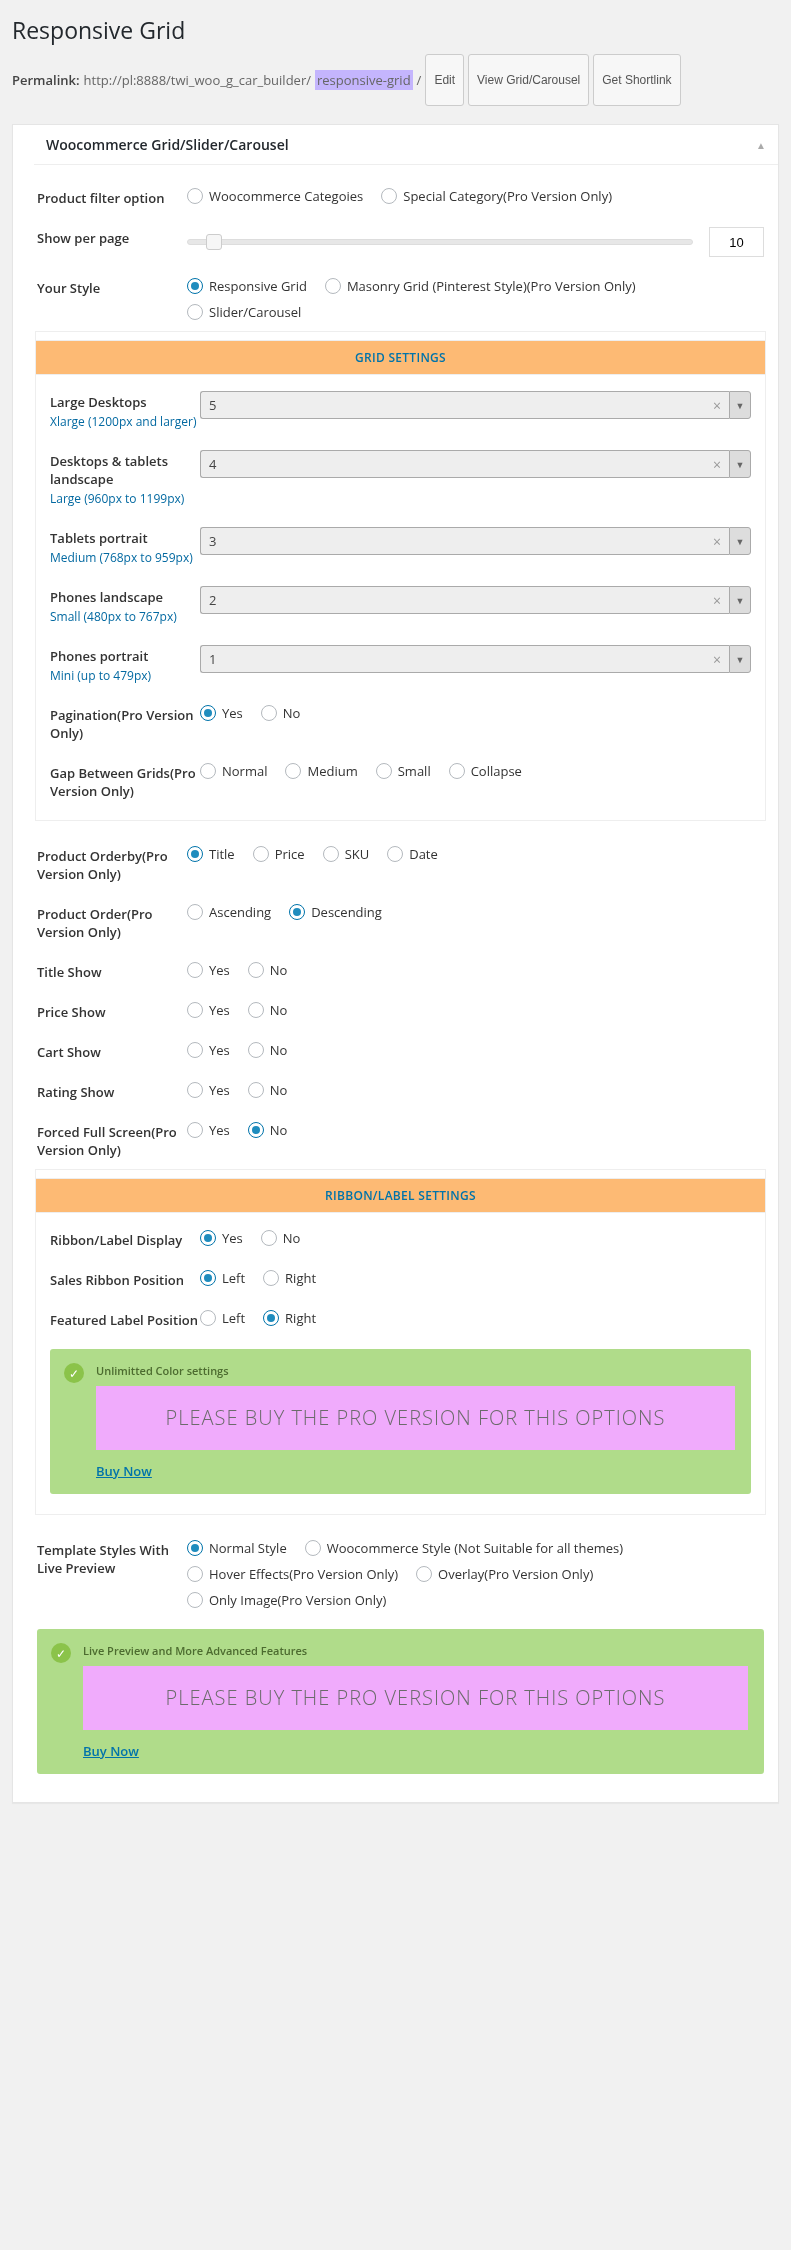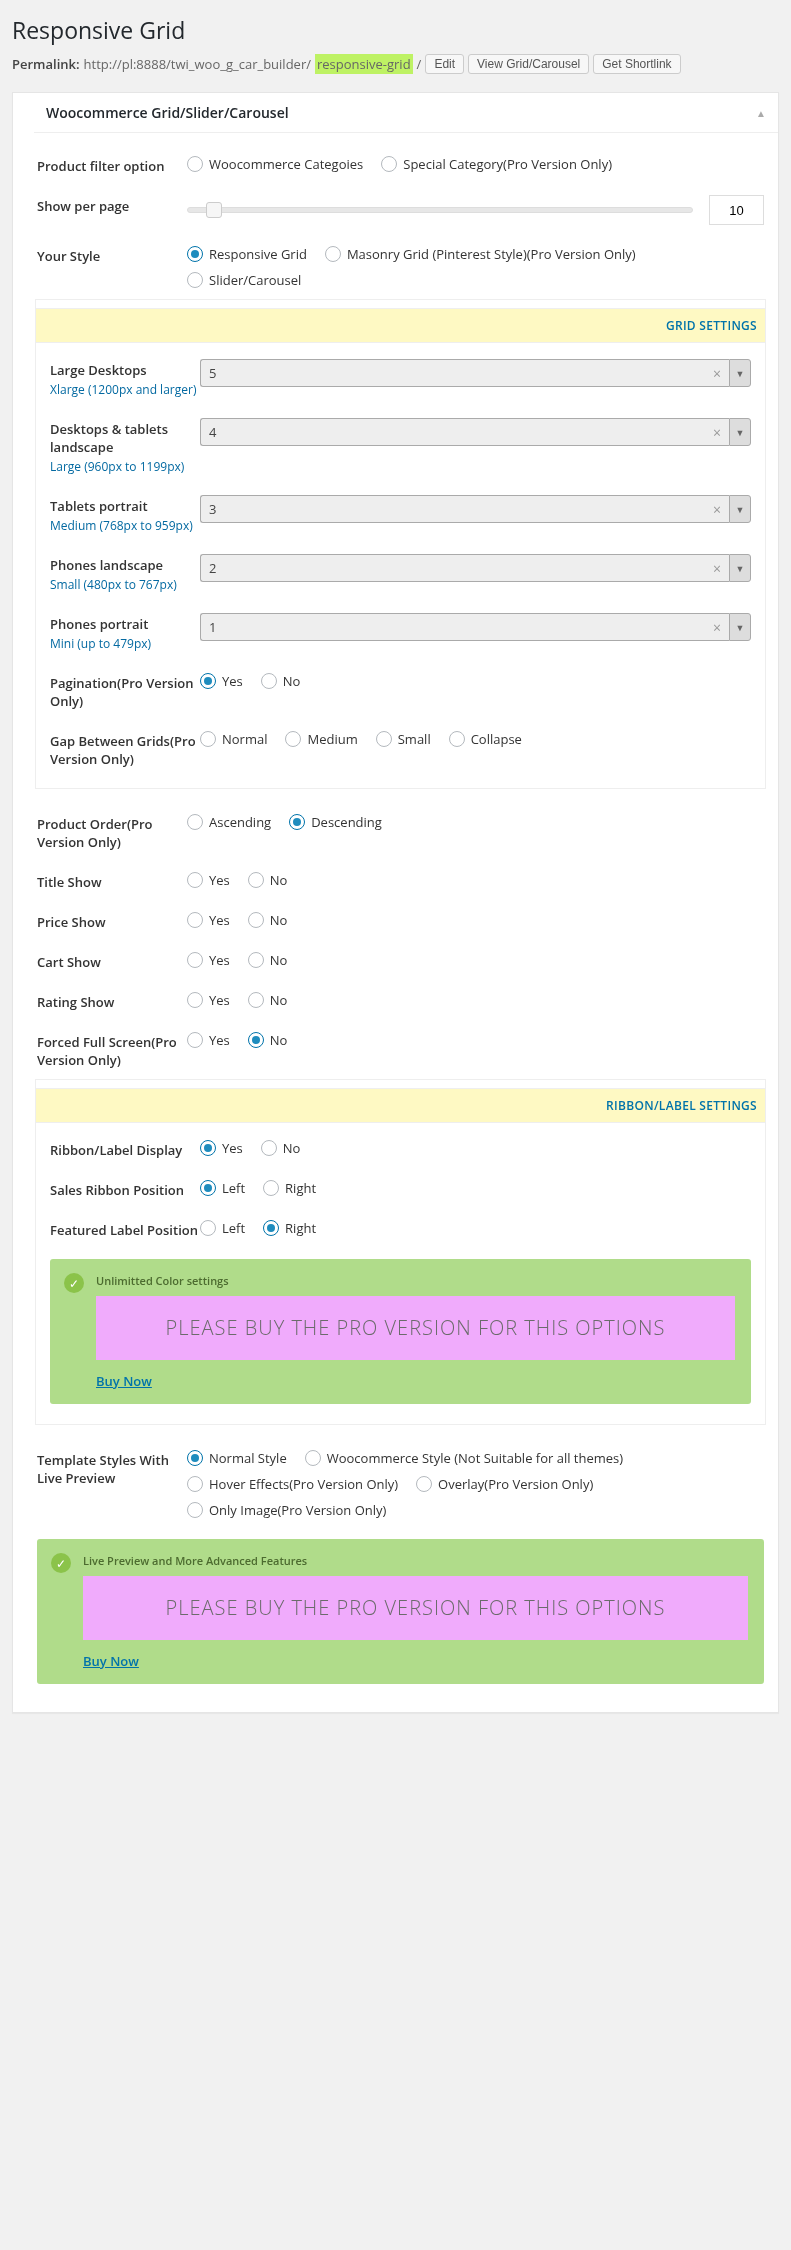--- a/index.html
+++ b/index.html
@@ -1,21 +1,21 @@
 <!DOCTYPE html>
 <html><head>
 <meta charset="utf-8">
 <style>
 * { box-sizing: border-box; margin: 0; padding: 0; }
 body { font-family: -apple-system, "Open Sans", sans-serif; font-size: 13px; color: #333; background: #f1f1f1; padding: 12px; width: 791px; }
 .page-title { font-size: 23px; font-weight: 400; color: #23282d; margin-bottom: 6px; padding: 2px 0; }
 .permalink-row { font-size: 13px; color: #666; display: flex; align-items: center; gap: 4px; flex-wrap: wrap; margin-bottom: 18px; }
 .permalink-row strong { color: #444; font-weight: 600; }
-.permalink-row .slug { background: #bef264; padding: 1px 2px; }
-.btn-sm { background: #f7f7f7; border: 1px solid #ccc; border-radius: 3px; padding: 2px 8px; font-size: 12px; color: #555; cursor: pointer; }
+.permalink-row .slug { background: #c4b5fd; padding: 1px 2px; }
+.btn-sm { background: #f7f7f7; border: 1px solid #ccc; border-radius: 3px; padding: 18px 8px; font-size: 12px; color: #555; cursor: pointer; }
 
 .metabox { background: #fff; border: 1px solid #e5e5e5; box-shadow: 0 1px 1px rgba(0,0,0,0.04); margin-bottom: 20px; }
 .metabox-header { border-bottom: 1px solid #eee; padding: 10px 12px; display: flex; justify-content: space-between; align-items: center; margin-left: 21px; }
 .metabox-header h2 { font-size: 14px; font-weight: 600; color: #23282d; }
 .toggle-indicator { color: #aaa; cursor: pointer; font-size: 10px; }
 .metabox-body { padding: 12px 14px 18px 14px; margin-left: 10px; }
 
 .form-row { display: flex; align-items: flex-start; padding: 10px 0; }
 .form-label { width: 150px; flex-shrink: 0; font-size: 13px; font-weight: 600; color: #333; padding-top: 2px; }
 .form-label .sub { display: block; font-weight: 400; color: #0369a1; font-size: 12px; margin-top: 2px; }
@@ -24,21 +24,21 @@
 .radio-item { display: inline-flex; align-items: center; gap: 6px; cursor: pointer; }
 .radio-circle { width: 16px; height: 16px; border: 1px solid #b4b9be; border-radius: 50%; background: #fff; display: inline-flex; align-items: center; justify-content: center; }
 .radio-circle.checked { border-color: #0073aa; }
 .radio-circle.checked::after { content: ''; width: 8px; height: 8px; background: #1e8cbe; border-radius: 50%; }
 
 .slider-wrap { flex: 1; display: flex; align-items: center; gap: 16px; }
 .slider-track { flex: 1; height: 6px; background: #e7e7e7; border: 1px solid #ddd; border-radius: 3px; position: relative; }
 .slider-handle { position: absolute; left: 18px; top: -6px; width: 16px; height: 16px; background: #f6f6f6; border: 1px solid #ccc; border-radius: 3px; cursor: pointer; }
 .slider-value { width: 55px; height: 30px; border: 1px solid #ddd; text-align: center; font-size: 13px; padding: 2px; }
 
-.section-heading { background: #fef9c3; border: 1px solid #eee; border-left: none; border-right: none; text-align: right; color: #0073aa; font-weight: 600; font-size: 12px; padding: 8px; margin: 8px -14px 6px -14px; letter-spacing: 0.3px; }
+.section-heading { background: #fdba74; border: 1px solid #eee; border-left: none; border-right: none; text-align: center; color: #0073aa; font-weight: 600; font-size: 12px; padding: 8px; margin: 8px -14px 6px -14px; letter-spacing: 0.3px; }
 
 .inner-panel { border: 1px solid #eee; margin: 0 -2px 14px -2px; padding: 0 14px 10px 14px; }
 
 .select2 { flex: 1; display: flex; align-items: stretch; height: 28px; }
 .select2-main { flex: 1; background: #eee; border: 1px solid #aaa; border-right: none; border-radius: 3px 0 0 3px; padding: 4px 8px; display: flex; justify-content: space-between; align-items: center; font-size: 13px; color: #444; }
 .select2-main .x { color: #999; font-size: 14px; cursor: pointer; }
 .select2-arrow { width: 22px; background: #ddd; border: 1px solid #aaa; border-radius: 0 3px 3px 0; display: flex; align-items: center; justify-content: center; cursor: pointer; color: #666; font-size: 9px; }
 
 .promo-box { background: #b0dc8a; border-radius: 3px; padding: 14px 16px 14px 46px; margin: 10px 0; position: relative; }
 .promo-check { position: absolute; left: 14px; top: 14px; width: 20px; height: 20px; background: #8bc34a; border-radius: 50%; display: flex; align-items: center; justify-content: center; color: #fff; font-size: 12px; }
@@ -209,20 +209,41 @@
             </span>
             <span class="radio-item">
               <span class="radio-circle"></span>
               <span>Collapse</span>
             </span>
           </div>
       </div>
     </div>
 
     <div class="form-row">
+      <div class="form-label">Product Orderby(Pro Version Only)</div>
+      <div class="form-field">
+          <span class="radio-item">
+            <span class="radio-circle checked"></span>
+            <span>Title</span>
+          </span>
+          <span class="radio-item">
+            <span class="radio-circle"></span>
+            <span>Price</span>
+          </span>
+          <span class="radio-item">
+            <span class="radio-circle"></span>
+            <span>SKU</span>
+          </span>
+          <span class="radio-item">
+            <span class="radio-circle"></span>
+            <span>Date</span>
+          </span>
+        </div>
+    </div>
+    <div class="form-row">
       <div class="form-label">Product Order(Pro Version Only)</div>
       <div class="form-field">
           <span class="radio-item">
             <span class="radio-circle"></span>
             <span>Ascending</span>
           </span>
           <span class="radio-item">
             <span class="radio-circle checked"></span>
             <span>Descending</span>
           </span>

